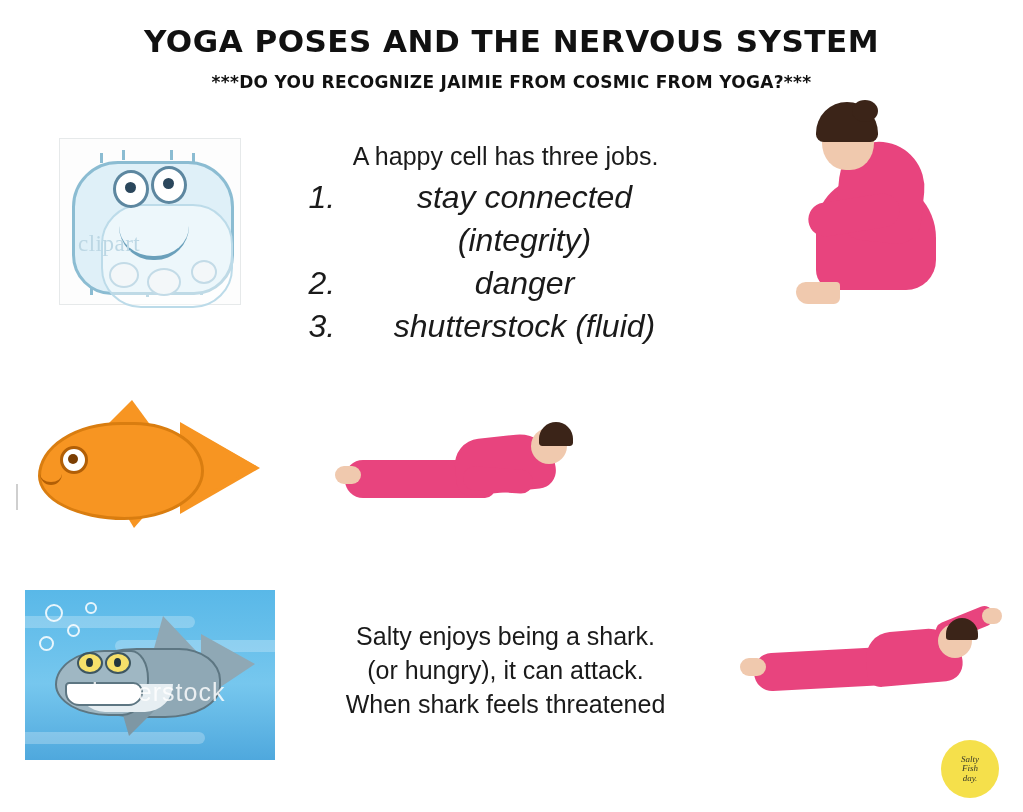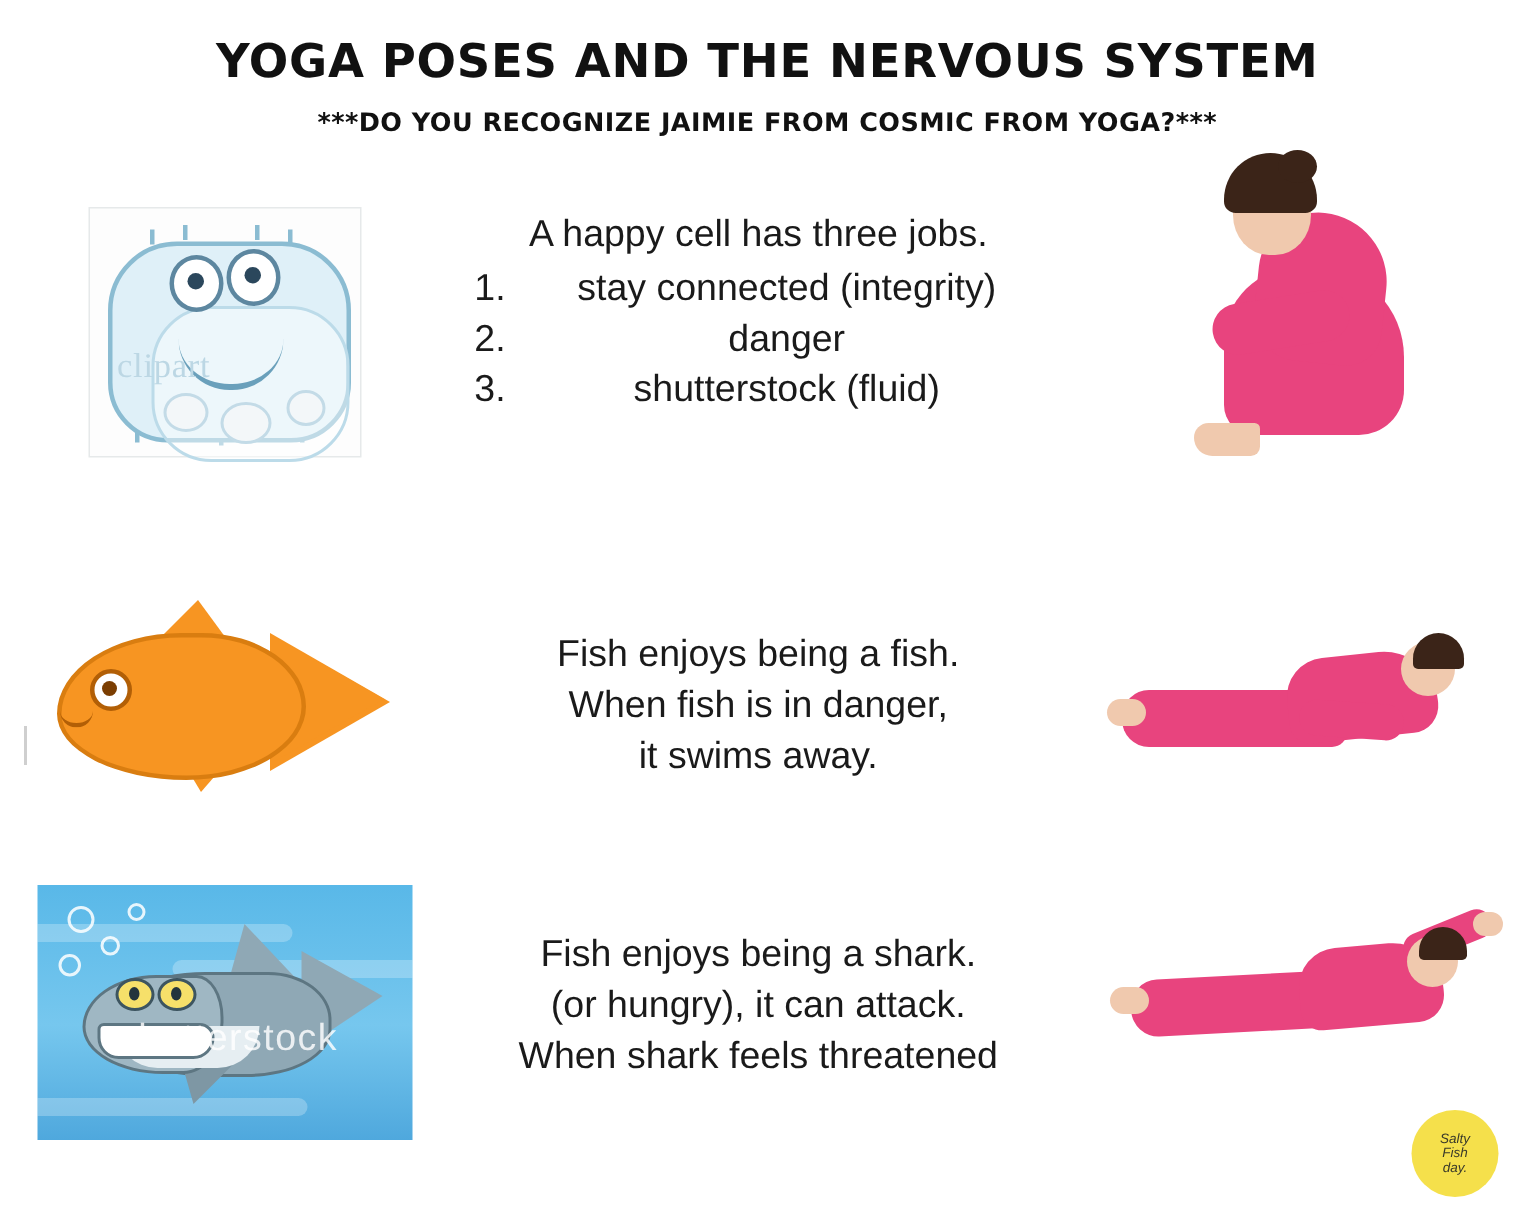--- a/index.html
+++ b/index.html
@@ -75,22 +75,23 @@
     font-family: "Liberation Sans", sans-serif;
     font-size: 25px;
     line-height: 1.35;
     color: #1a1a1a;
     text-align: center;
   }
   .body-text .line { display: block; }
   ol.jobs {
     margin: 2px 0 0 0;
     padding-left: 36px;
-    font-size: 25px;
+    font-size: 32px;
     line-height: 1.35;
+    font-style: italic;
   }
   ol.jobs li { padding-left: 2px; }
 
   
   .cell-wrap {
     position: relative;
     width: 180px;
     height: 165px;
     margin-top: 38px;
     background: #fdfdfd;
@@ -454,21 +455,21 @@
     height: 58px;
     border-radius: 50%;
     background: #f5e04b;
     display: flex;
     flex-direction: column;
     align-items: center;
     justify-content: center;
     line-height: 1.05;
   }
   .logo-stamp span {
-    font-family: Liberation Sans, sans-serif;
+    font-family: Liberation Serif, serif;
     font-size: 9px;
     color: #3a3a2a;
     font-style: italic;
   }
 
   .left-tick {
     position: absolute;
     left: 16px;
     top: 484px;
     width: 2px;
@@ -545,27 +546,20 @@
       <div class="fish-fin-top"></div>
       <div class="fish-fin-bottom"></div>
       <div class="fish-body"></div>
       <div class="fish-eye">
           <div class="pupil"></div>
         </div>
       <div class="fish-mouth"></div>
     </div>
   </div>
 
-  <div class="col-text">
-    <div class="body-text">
-      <span class="line">Fish enjoys being a fish.</span>
-      <span class="line">When fish is in danger,</span>
-      <span class="line">it swims away.</span>
-    </div>
-  </div>
 
   <div class="col-photo">
     <div class="yoga yoga-2">
       <div class="pink y2-legs"></div>
       <div class="pink y2-torso"></div>
       <div class="pink y2-arm"></div>
       <div class="skin y2-head"></div>
       <div class="hairc y2-hair"></div>
       <div class="skin y2-foot"></div>
     </div>
@@ -600,21 +594,21 @@
         </div>
       <div class="shark-eye right">
           <div class="pupil"></div>
         </div>
       <div class="shark-watermark">shutterstock</div>
     </div>
   </div>
 
   <div class="col-text">
     <div class="body-text">
-      <span class="line">Fish enjoys being a shark.</span>
+      <span class="line">Salty enjoys being a shark.</span>
       <span class="line">(or hungry), it can attack.</span>
       <span class="line">When shark feels threatened</span>
     </div>
   </div>
 
   <div class="col-photo">
     <div class="yoga yoga-3">
       <div class="pink y3-legs"></div>
       <div class="pink y3-torso"></div>
       <div class="pink y3-arm"></div>

